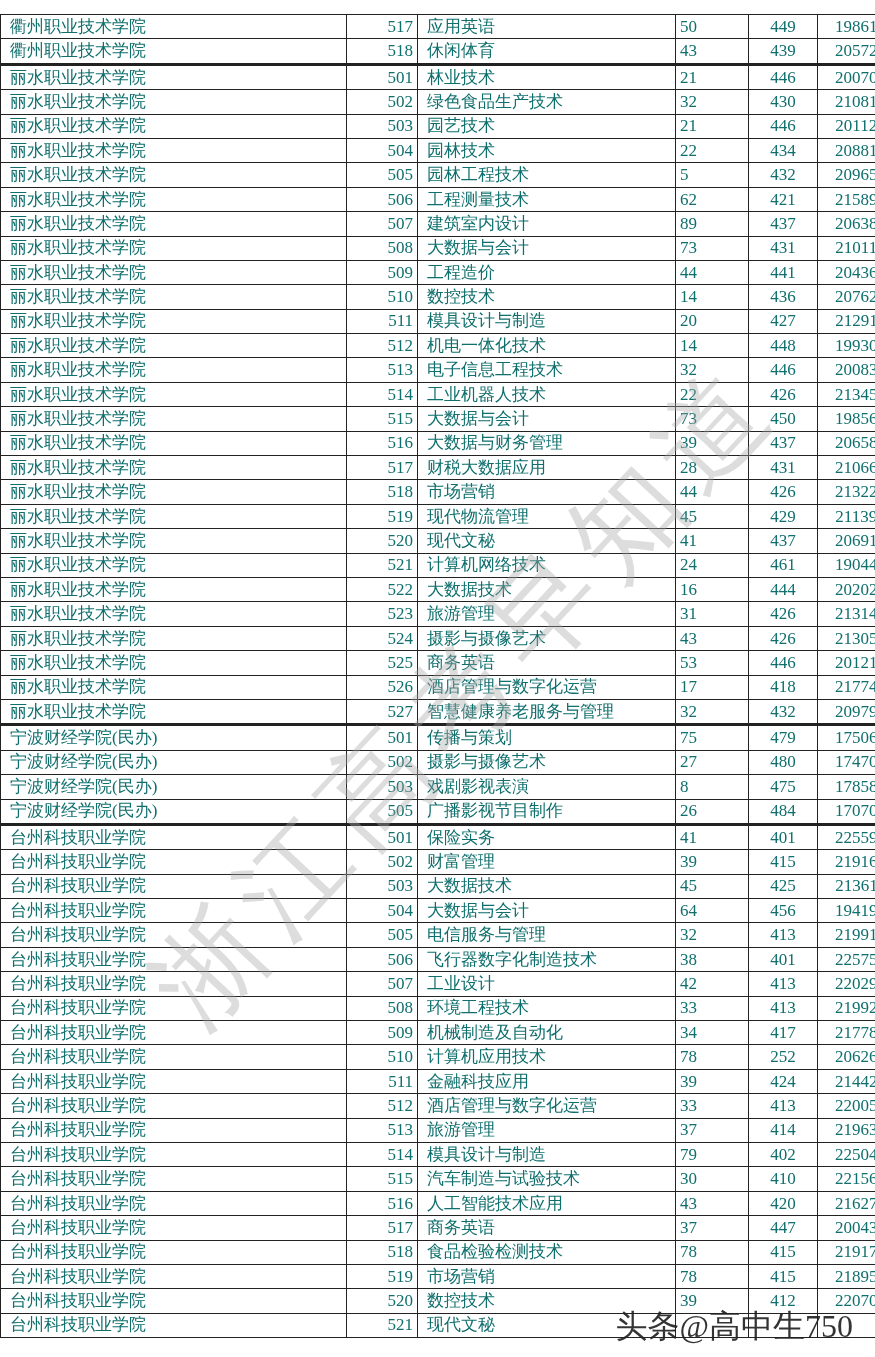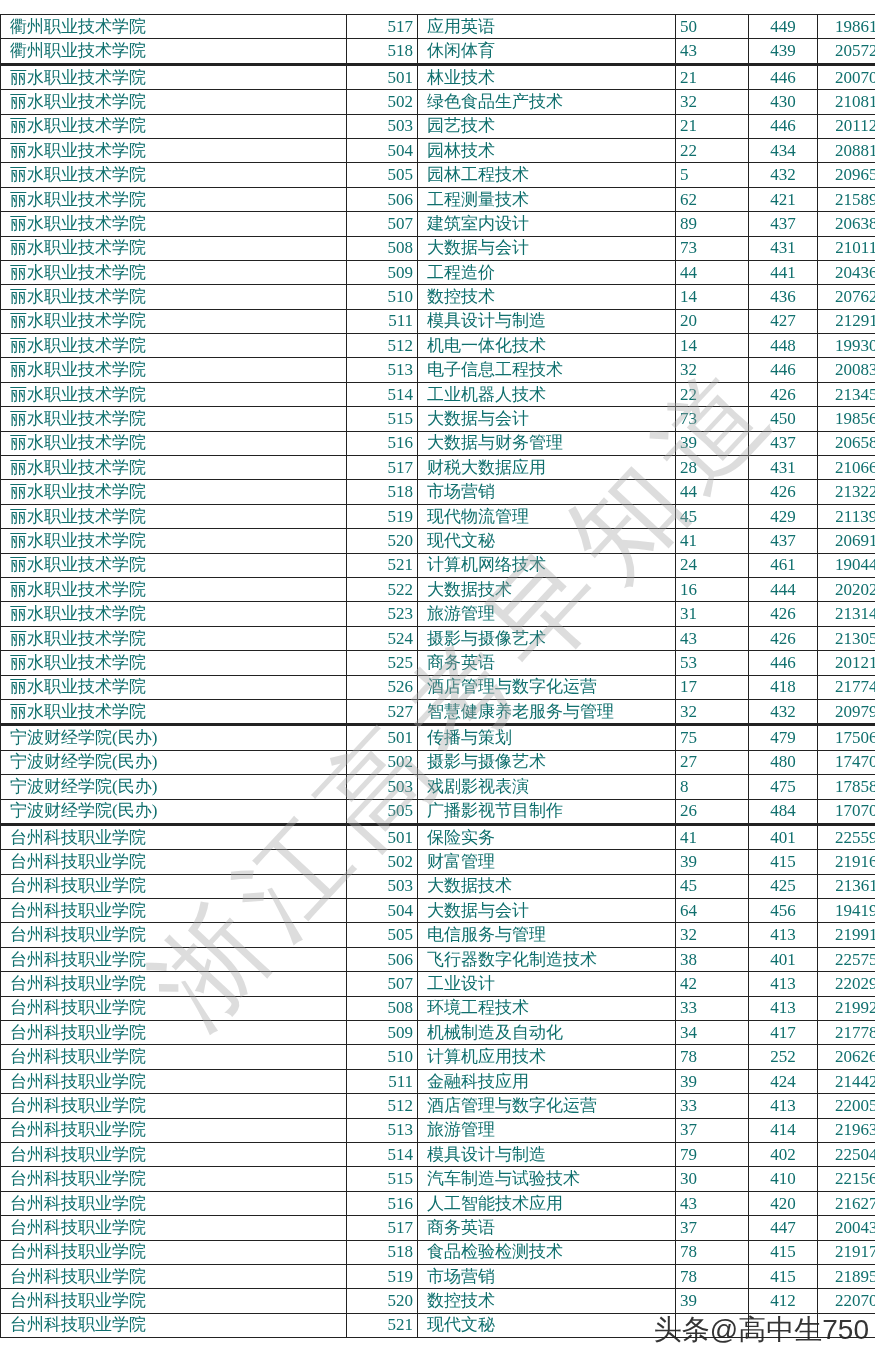--- a/index.html
+++ b/index.html
@@ -52,27 +52,27 @@
     font-size: 108px;
     letter-spacing: 14px;
     white-space: nowrap;
     color: rgba(165, 165, 165, 0.38);
     pointer-events: none;
     z-index: 5;
     font-family: "Liberation Serif", "DejaVu Serif", serif;
   }
   .corner-watermark {
     position: absolute;
-    right: 6px;
+    right: 22px;
     bottom: 8px;
-    font-size: 28px;
+    font-size: 32px;
     color: rgba(35, 35, 35, 0.92);
     z-index: 6;
     white-space: nowrap;
-    font-family: Liberation Sans, sans-serif;
+    font-family: Liberation Serif, serif;
   }
 </style>
 </head>
 <body>
 
 <div class="table-wrap">
   <table class="data-table">
     <tbody>
         <tr>
     <td class="c-college">衢州职业技术学院</td>

